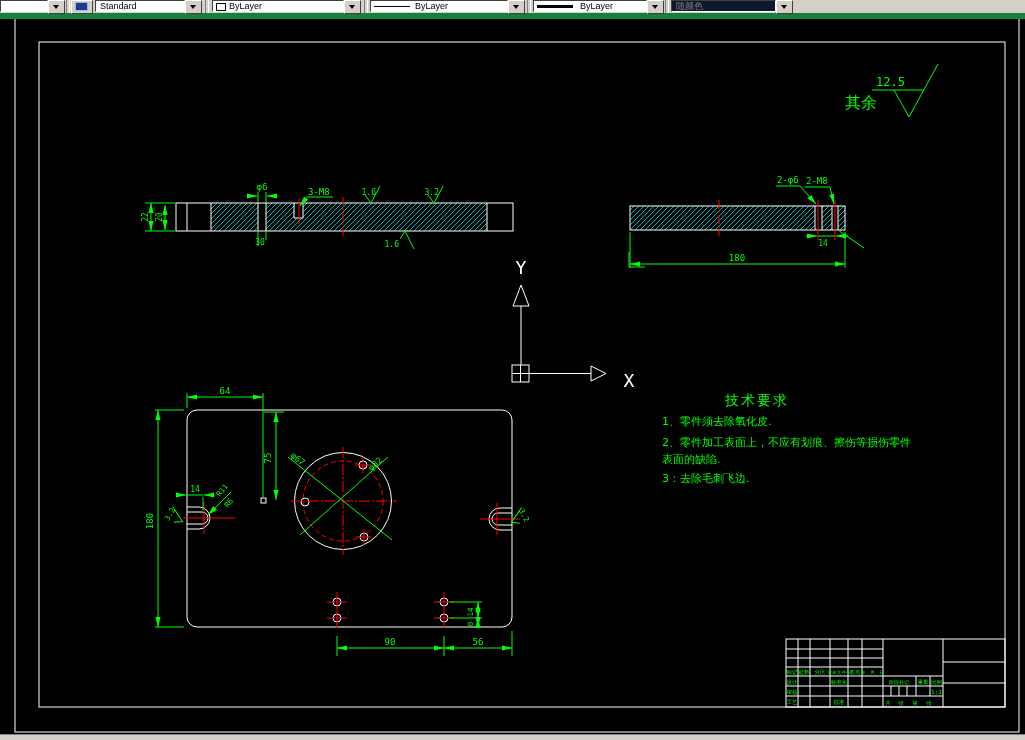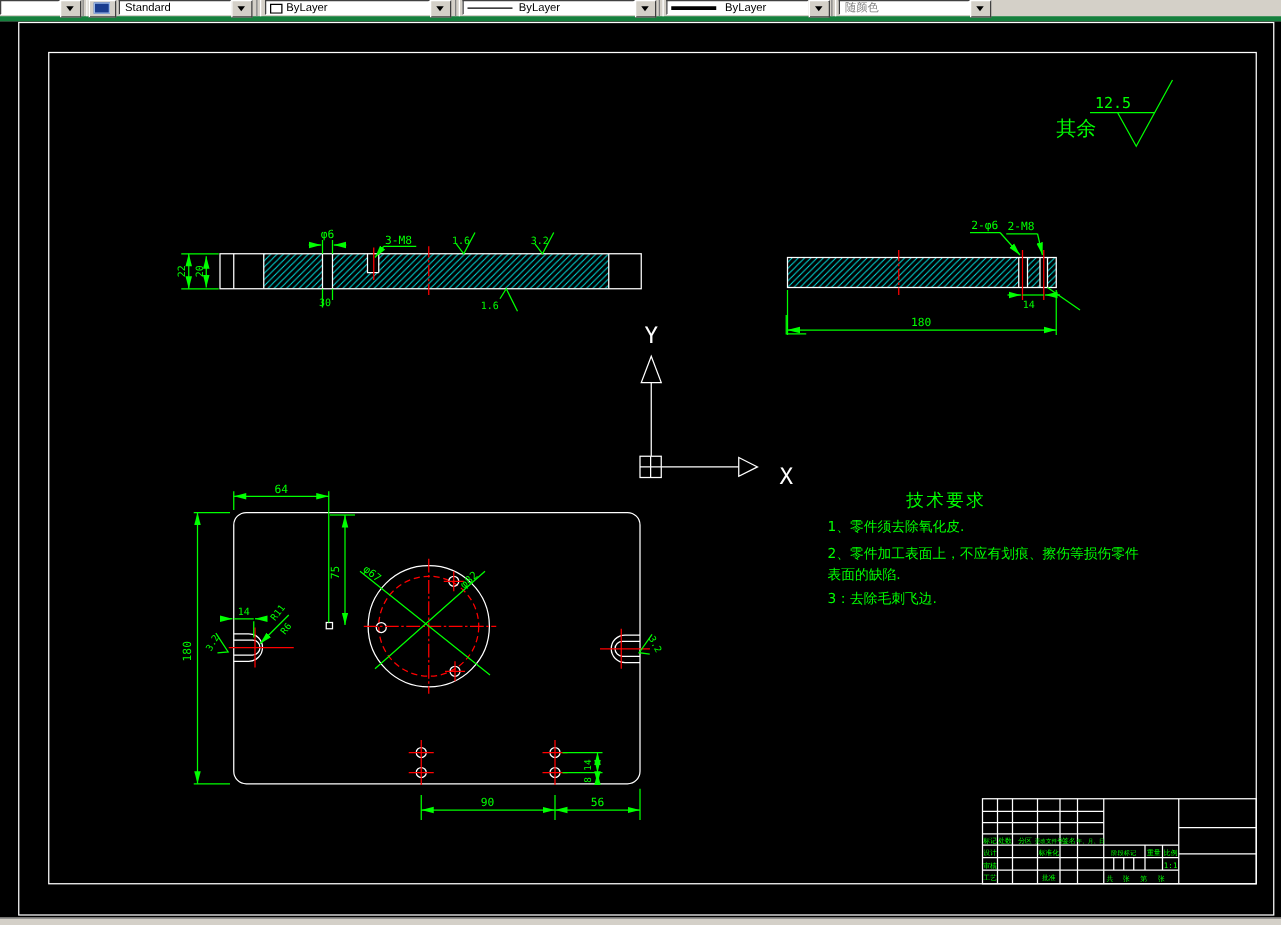--- a/index.html
+++ b/index.html
@@ -1,20 +1,20 @@
 <!DOCTYPE html>
 <html><head>
 <meta charset="utf-8">
 <style>
   html,body{margin:0;padding:0;width:1025px;height:740px;background:#000;overflow:hidden}
   #root{position:relative;width:1025px;height:740px;font-family:"Liberation Sans",sans-serif}
-  .toolbar{position:absolute;left:0;top:0;width:1025px;height:13px;background:#d4d0c8;border-bottom:4px solid #15803d;z-index:5}
+  .toolbar{position:absolute;left:0;top:0;width:1025px;height:13px;background:#d4d0c8;border-bottom:6px solid #15803d;z-index:5}
   .combo{position:absolute;top:0;height:12px}
   .field{position:absolute;left:0;top:0;height:10px;background:#fff;border:1px solid;border-color:#404040 #fff #fff #404040;font-size:9px;line-height:10px;color:#000;white-space:nowrap;overflow:hidden}
-  .field.gray{background:#ffffff;color:#808080}
+  .field.gray{background:#0f172a;color:#808080}
   .dd{position:absolute;top:0;width:15px;height:12px;background:#d4d0c8;border:1px solid;border-color:#fff #404040 #404040 #fff}
   .dd:after{content:"";position:absolute;left:4px;top:4px;border-left:3px solid transparent;border-right:3px solid transparent;border-top:4px solid #000}
   .sep{position:absolute;top:0;height:13px;width:2px;border-left:1px solid #808080;border-right:1px solid #fff}
   .swatch{position:absolute;left:3px;top:2px;width:8px;height:6px;background:#fff;border:1px solid #000}
   .lsample{position:absolute;left:3px;top:5px;width:36px;height:1px;background:#000}
   .lsample.thick{height:3px;top:4px}
   .cspan{position:absolute;top:0;left:4px}
   .statusbar{position:absolute;left:0;top:734px;width:1025px;height:6px;background:#d4d0c8;border-top:1px solid #808080;z-index:5}
   svg{position:absolute;left:0;top:0}
   text{fill:#00ff00;font-family:"DejaVu Sans Mono","DejaVu Sans",monospace}

